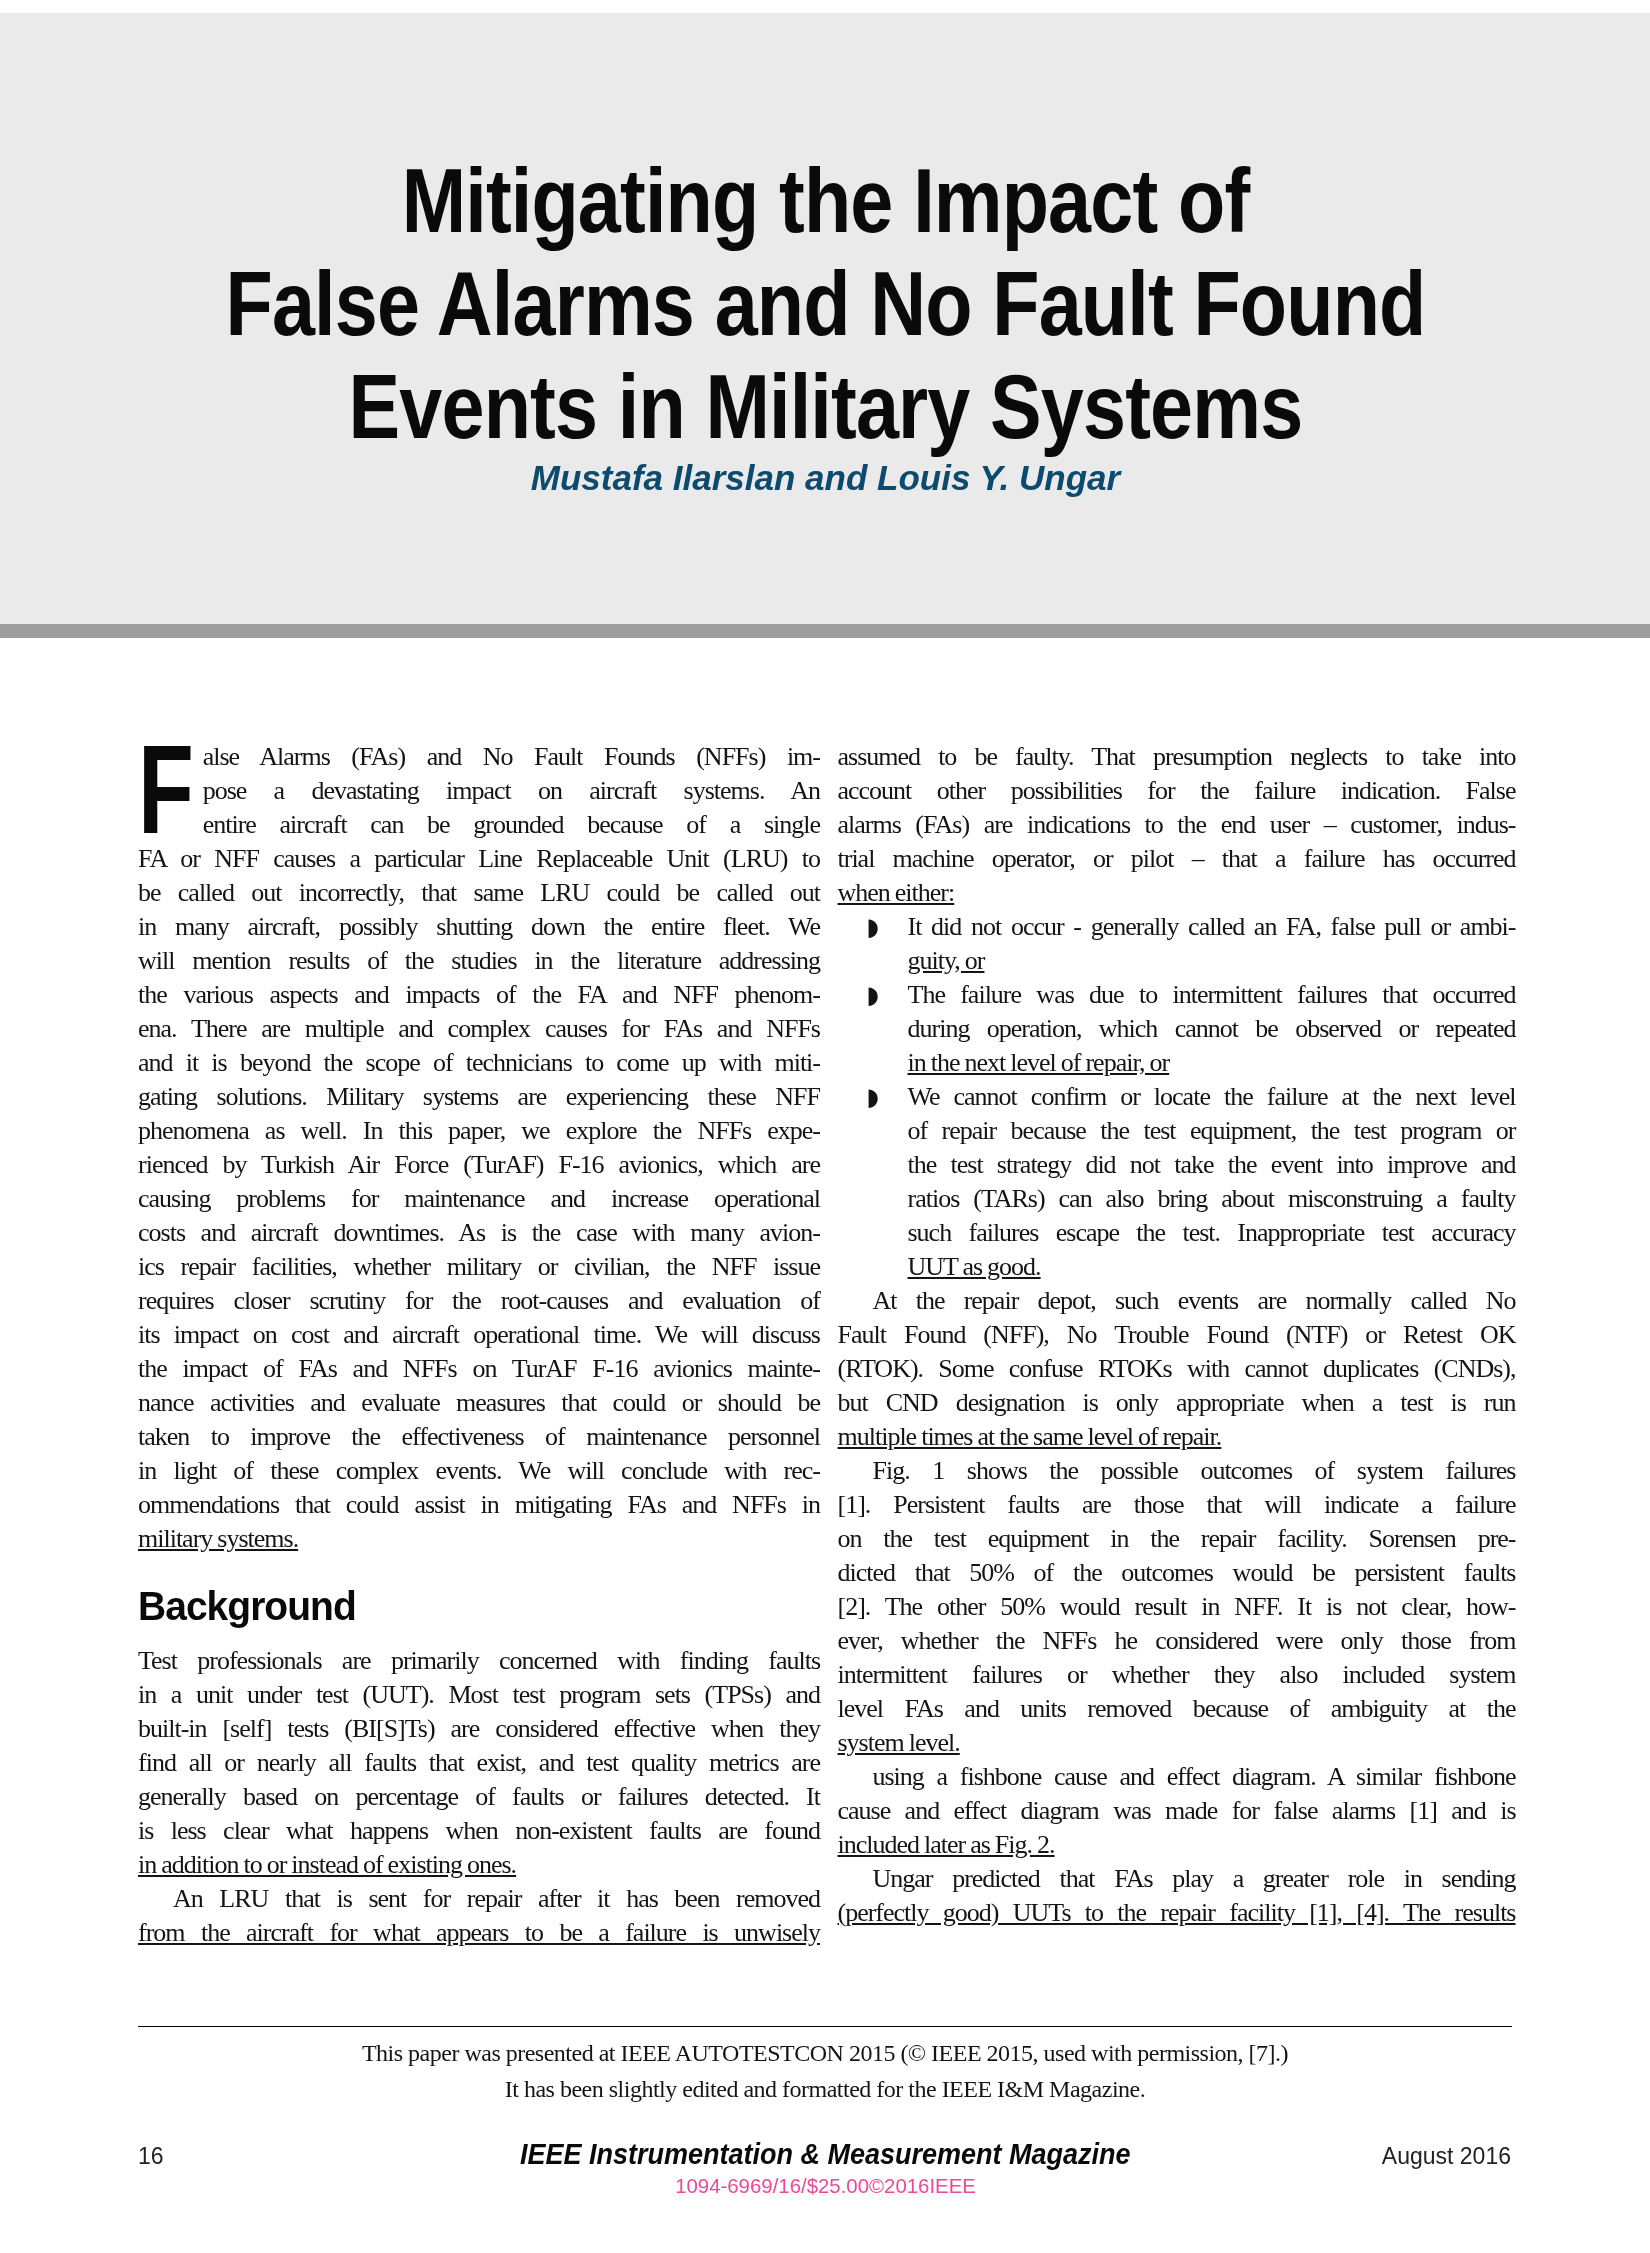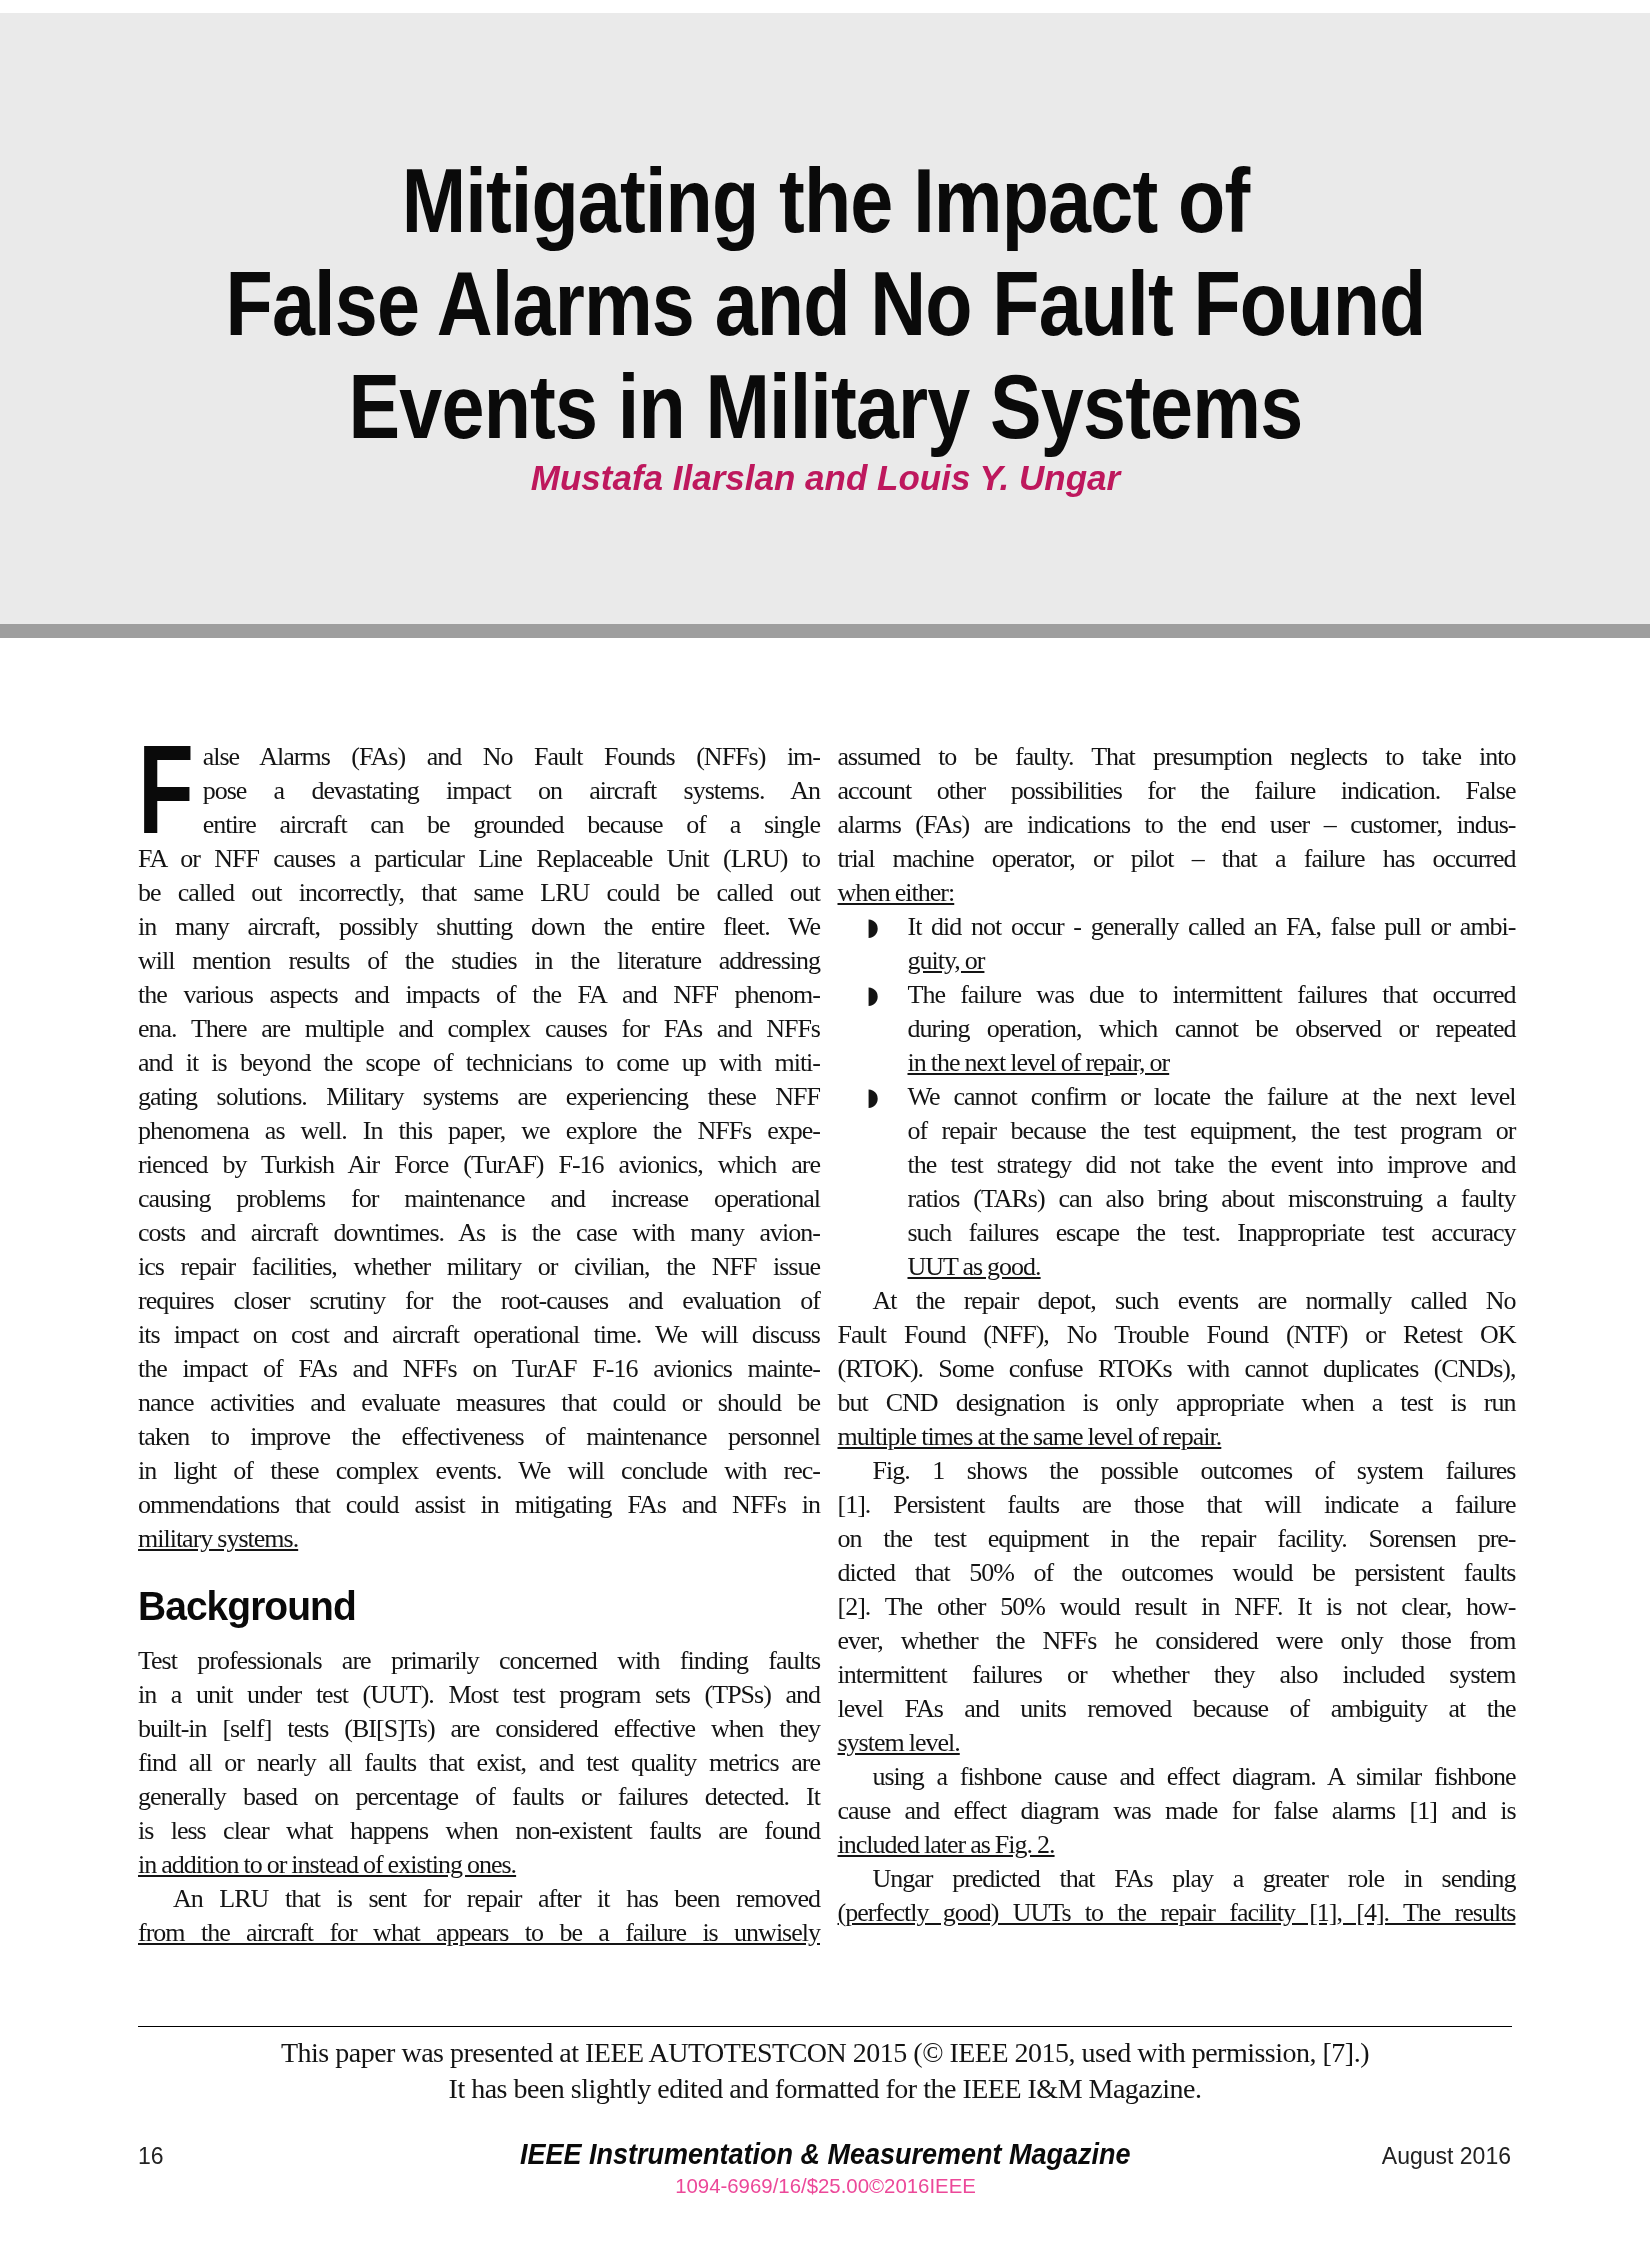--- a/index.html
+++ b/index.html
@@ -7,21 +7,21 @@
         font-family:"Liberation Serif","DejaVu Serif",serif;color:#141414;}
 
   
   .header{position:absolute;top:13px;left:0;width:100%;height:616px;background:#eaeaea;}
   .title{margin:0;padding-top:136px;text-align:center;
          font-family:"Liberation Sans","DejaVu Sans",sans-serif;font-weight:bold;
          font-size:91px;line-height:103px;color:#0a0a0a;letter-spacing:-1px;
          transform:scaleX(.85);}
   .authors{margin-top:-1.9px;text-align:center;
            font-family:"Liberation Sans","DejaVu Sans",sans-serif;
-           font-style:italic;font-weight:bold;font-size:35px;line-height:43px;color:#be185d;}
+           font-style:italic;font-weight:bold;font-size:35px;line-height:43px;color:#0c4a6e;}
   .divider{position:absolute;top:624px;left:0;width:100%;height:13.6px;background:#9e9e9e;}
 
   
   .content{position:absolute;top:740px;left:138px;width:1378px;display:flex;gap:17.5px;}
   .col{font-size:26px;line-height:34px;letter-spacing:-1px;word-spacing:-0.5px;}
   .col.left{width:682px;}
   .col.right{width:678px;}
   .line{text-align:justify;text-align-last:justify;}
   .group .line:last-child{text-align-last:left;text-decoration:underline;}
   .group.cont .line:last-child{text-align-last:justify;}
@@ -38,21 +38,21 @@
            transform:scaleX(.95);transform-origin:0 50%;}
 
   .bullets{margin-left:29px;}
   .bullet{display:flex;}
   .bullet .marker{flex:0 0 41px;font-family:"DejaVu Sans",sans-serif;
                   font-size:24px;line-height:34px;letter-spacing:0;}
   .bullet .lines{flex:1;}
 
   
   .footnote{position:absolute;top:2026px;left:138px;width:1374px;text-align:center;
-            font-size:28px;line-height:36px;letter-spacing:-0.5px;}
+            font-size:24px;line-height:36px;letter-spacing:-0.5px;}
   .fn-rule{border-top:1.9px solid #000;margin-bottom:7.8px;}
 
   
   .page-number{position:absolute;top:2143px;left:138px;
                font-family:"Liberation Sans","DejaVu Sans",sans-serif;font-size:23px;color:#222;}
   .magazine-wrap{position:absolute;top:2137px;left:0;width:100%;text-align:center;}
   .magazine{display:inline-block;font-family:"Liberation Sans","DejaVu Sans",sans-serif;
             font-weight:bold;font-style:italic;font-size:30px;line-height:33px;color:#0a0a0a;
             transform:scaleX(.9);}
   .issue-date{position:absolute;top:2143px;right:140px;

